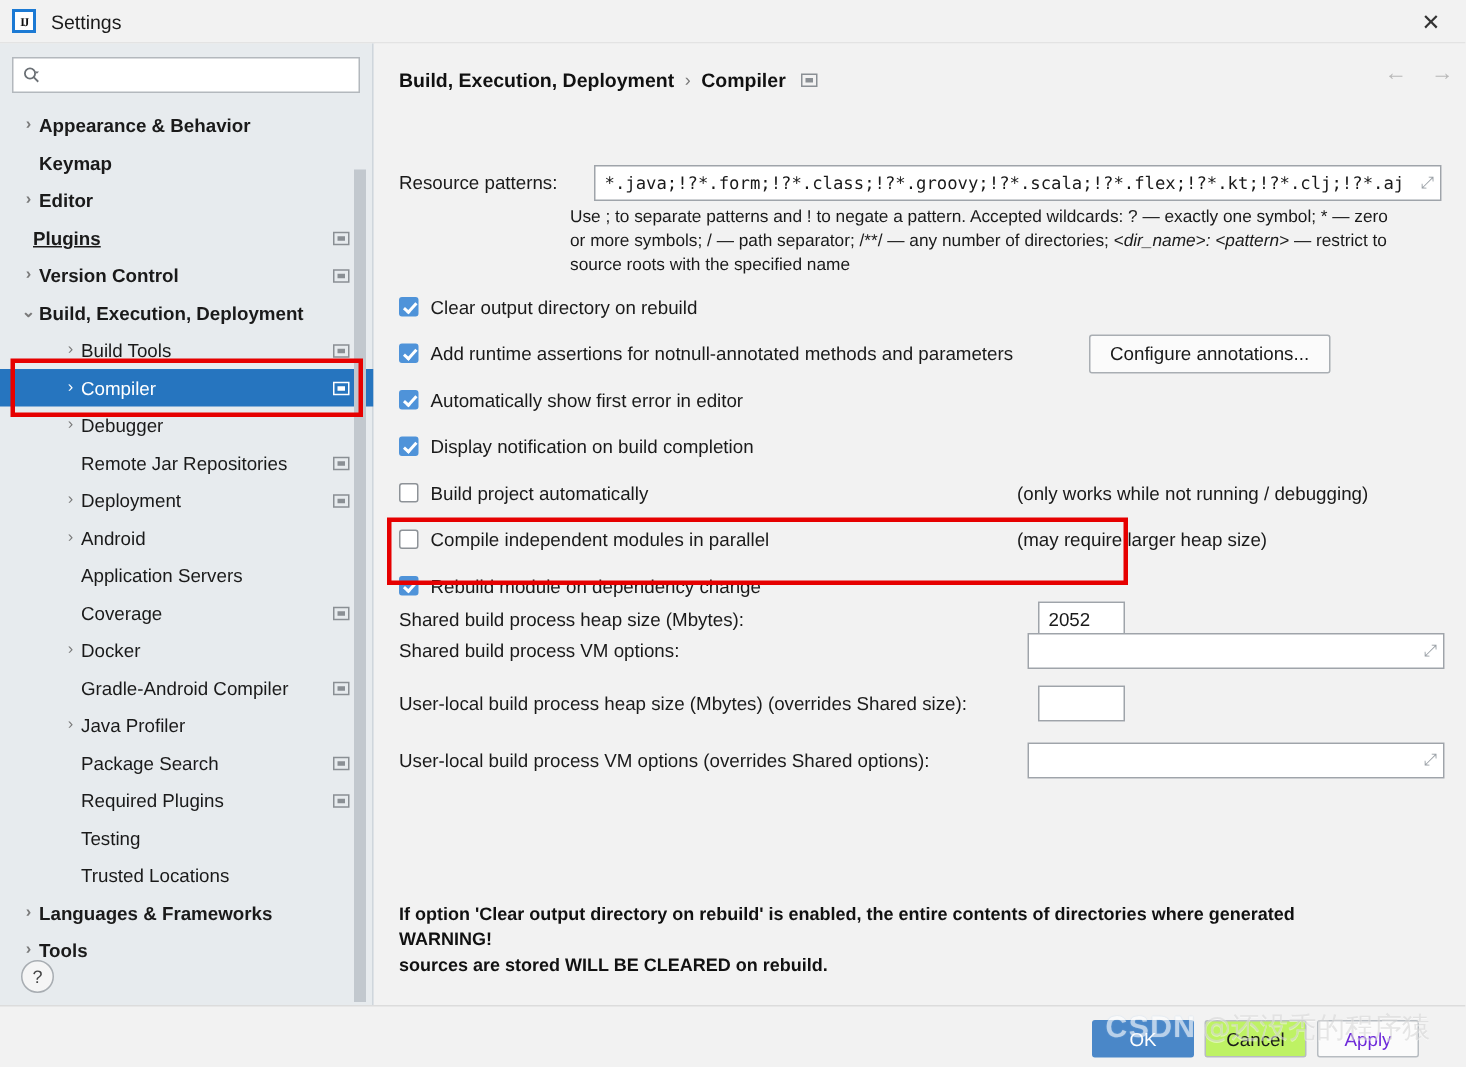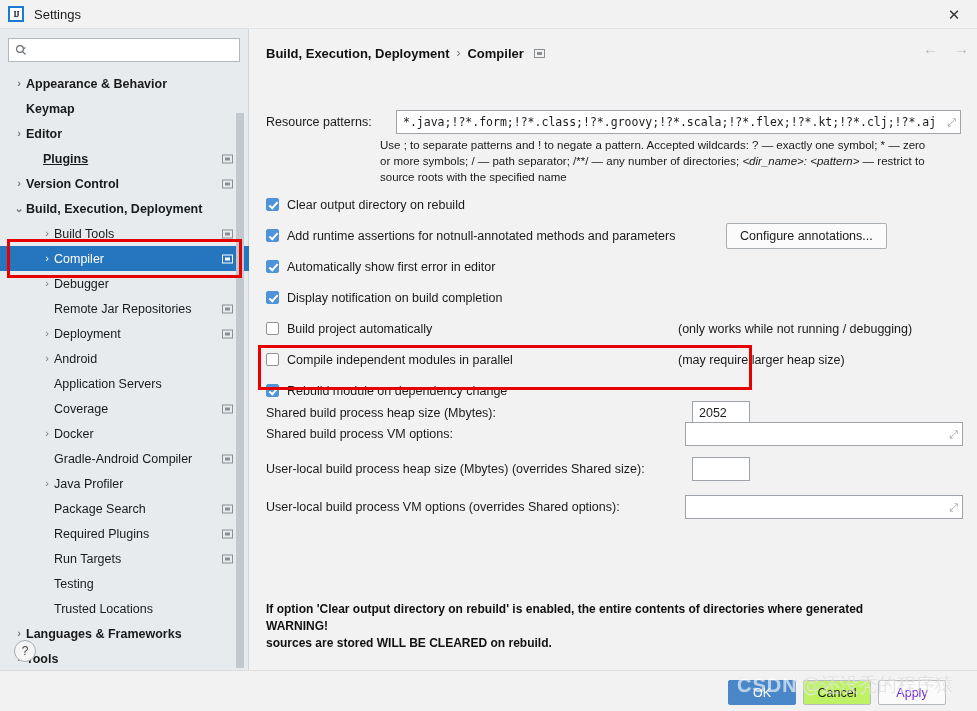--- a/index.html
+++ b/index.html
@@ -254,21 +254,21 @@
           <span class="tree-label">Appearance &amp; Behavior</span>
         </div>
         <div class="tree-item bold" style="padding-left: 12px;">
           <span class="twisty"></span>
           <span class="tree-label">Keymap</span>
         </div>
         <div class="tree-item bold" style="padding-left: 12px;">
           <span class="twisty">›</span>
           <span class="tree-label">Editor</span>
         </div>
-        <div class="tree-item bold" style="padding-left: 29px; text-decoration: underline;">
+        <div class="tree-item bold" style="padding-left: 8px; text-decoration: underline;">
           <span class="twisty"></span>
           <span class="tree-label">Plugins</span>
           <span class="proj-badge">
             <i></i>
           </span>
         </div>
         <div class="tree-item bold" style="padding-left: 12px;">
           <span class="twisty">›</span>
           <span class="tree-label">Version Control</span>
           <span class="proj-badge">
@@ -344,27 +344,20 @@
         <div class="tree-item" style="padding-left: 40px;">
           <span class="twisty"></span>
           <span class="tree-label">Package Search</span>
           <span class="proj-badge">
             <i></i>
           </span>
         </div>
         <div class="tree-item" style="padding-left: 40px;">
           <span class="twisty"></span>
           <span class="tree-label">Required Plugins</span>
-          <span class="proj-badge">
-            <i></i>
-          </span>
-        </div>
-        <div class="tree-item" style="padding-left: 40px;">
-          <span class="twisty"></span>
-          <span class="tree-label">Run Targets</span>
           <span class="proj-badge">
             <i></i>
           </span>
         </div>
         <div class="tree-item" style="padding-left: 40px;">
           <span class="twisty"></span>
           <span class="tree-label">Testing</span>
         </div>
         <div class="tree-item" style="padding-left: 40px;">
           <span class="twisty"></span>

